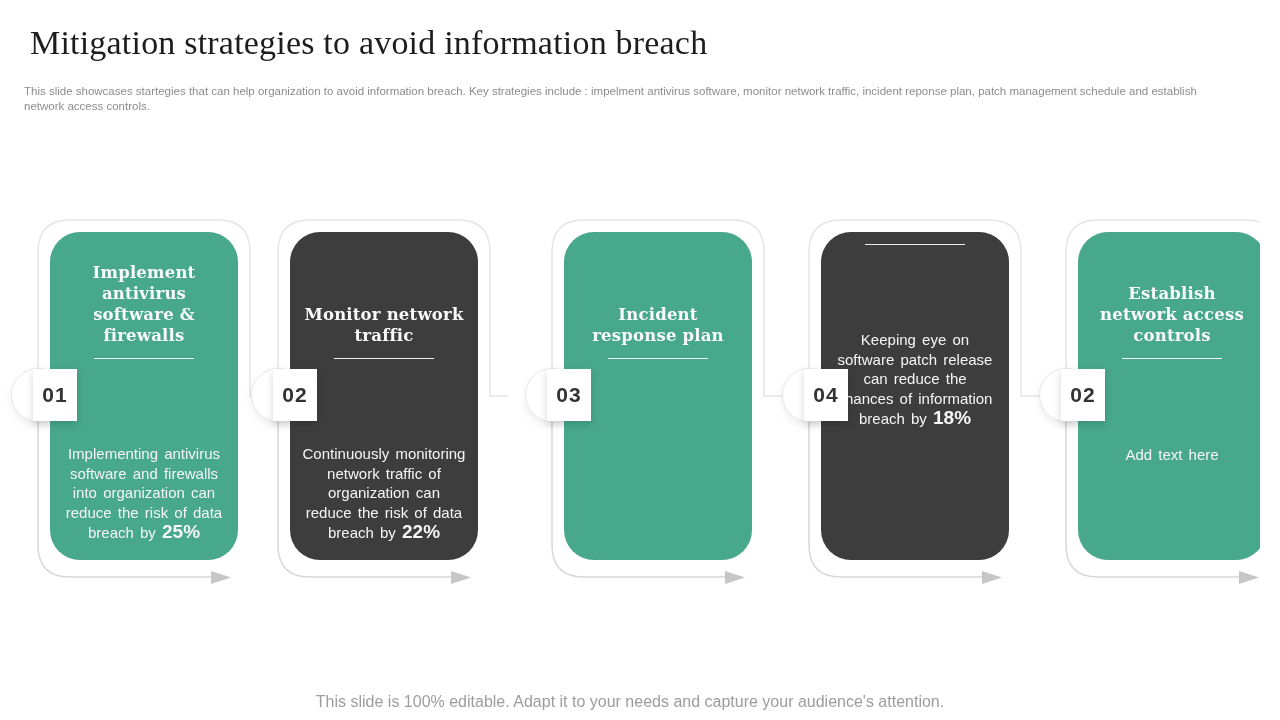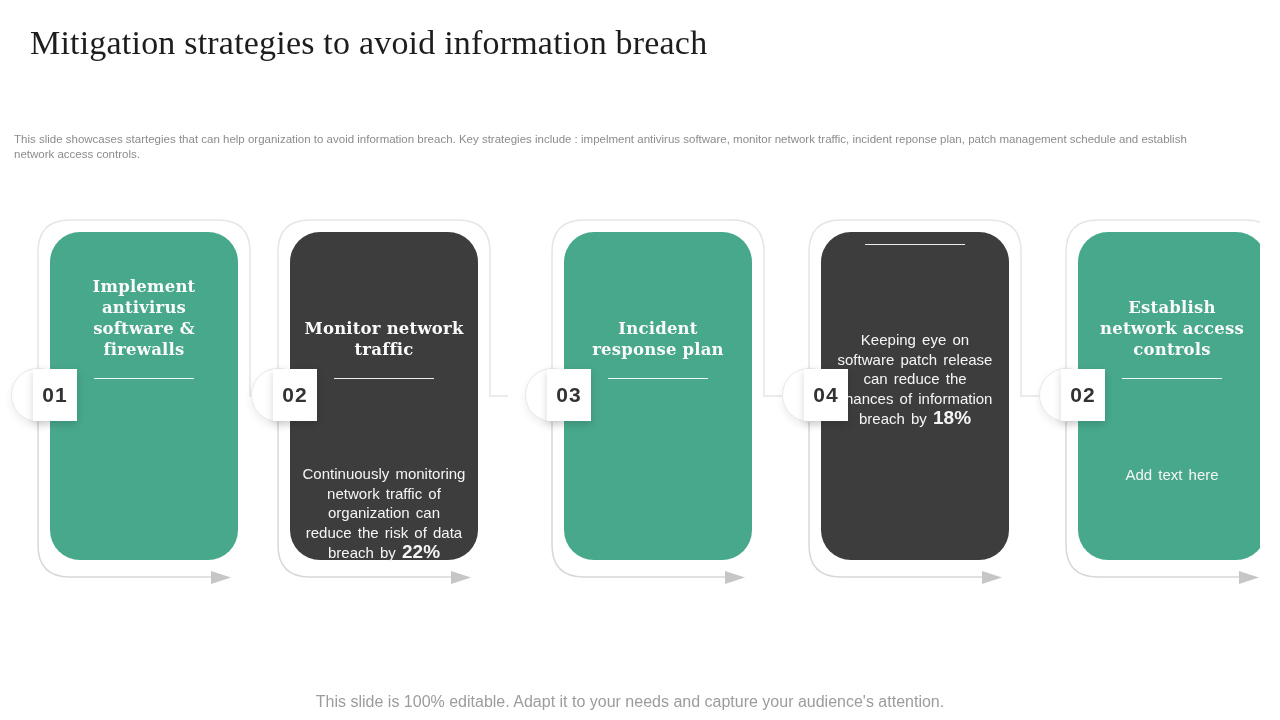--- a/index.html
+++ b/index.html
@@ -7,22 +7,22 @@
   .slide {
     position:relative; width:1260px; height:720px; overflow:hidden;
     background:#ffffff; font-family:"Liberation Sans", sans-serif;
   }
   .slide-title {
     position:absolute; left:30px; top:24px;
     font-family:"Liberation Serif", serif; font-weight:400;
     font-size:34px; color:#1d1d1d; letter-spacing:.2px;
   }
   .slide-subtitle {
-    position:absolute; left:14px; top:84px; width:1185px;
-    font-size:11.5px; line-height:15px; color:#8c8c8c;margin-top:48px;
+    position:absolute; left:24px; top:84px; width:1185px;
+    font-size:11.5px; line-height:15px; color:#8c8c8c;
   }
   .footer-note {
     position:absolute; left:0; top:693px; width:100%;
     text-align:center; font-size:16px; color:#9c9c9c;
   }
   .col { position:absolute; top:215px; width:188px; height:380px; }
   .frame { position:absolute; left:-45px; top:0; width:270px; height:380px; z-index:0; }
   .frame .ln  { fill:none; stroke:#e5e5e5; stroke-width:1.5; }
   .frame .ln2 { fill:none; stroke:#d8d8d8; stroke-width:1.5; }
   .frame .ah  { fill:#c6c6c6; }
@@ -31,21 +31,21 @@
     background:#ffffff; border:1.5px solid #e8e8e8; border-radius:50%;
     box-shadow:0 4px 8px rgba(0,0,0,0.07); z-index:1;
   }
   .card {
     position:absolute; left:0; top:17px; width:188px; height:328px;
     border-radius:30px; z-index:2; color:#f7f7f7; text-align:center;
   }
   .card.green { background:#48a88c; }
   .card.dark  { background:#3d3d3d; }
   .card-title {
-    margin:18px 10px; height:110px;
+    margin:4px 10px; height:110px;
     display:flex; flex-direction:column; justify-content:flex-end;
     font-family:"DejaVu Serif", serif; font-weight:bold;
     font-size:16.5px; line-height:21px; letter-spacing:.2px; color:#fafafa;text-align:center;
   }
   .underline { width:100px; height:1px; background:rgba(255,255,255,.9); margin:12px auto 0; }
   .card-body {
     margin:85px 12px 0; font-size:15px; line-height:19.5px; color:#f5f5f5;
     word-spacing:2px;
   }
   .card-body .stat { font-size:19px; font-weight:bold; }
@@ -68,20 +68,21 @@
   <div class="col" style="left:50px">
     <svg class="frame" viewBox="0 0 270 380">
       <path class="ln" d="M33 154 L33 37 Q33 5 65 5 L213 5 Q245 5 245 37 L245 181 L263 181"></path>
       <path class="ln2" d="M33 206 L33 330 Q33 362 65 362 L206 362"></path>
       <polygon class="ah" points="206,356 226,362.5 206,369"></polygon>
     </svg>
     <div class="num-circle"></div>
     <div class="card green">
       <div class="card-title">Implement antivirus software &amp; firewalls</div>
       <div class="underline"></div>
+      <div class="card-body"><span>Implementing antivirus software and firewalls into organization can reduce the risk of data breach by </span><b class="stat">25%</b></div>
     </div>
     <div class="num-square">
         <span>01</span>
       </div>
   </div>
 
   <div class="col" style="left:290px">
     <svg class="frame" viewBox="0 0 270 380">
       <path class="ln" d="M33 154 L33 37 Q33 5 65 5 L213 5 Q245 5 245 37 L245 181 L263 181"></path>
       <path class="ln2" d="M33 206 L33 330 Q33 362 65 362 L206 362"></path>

